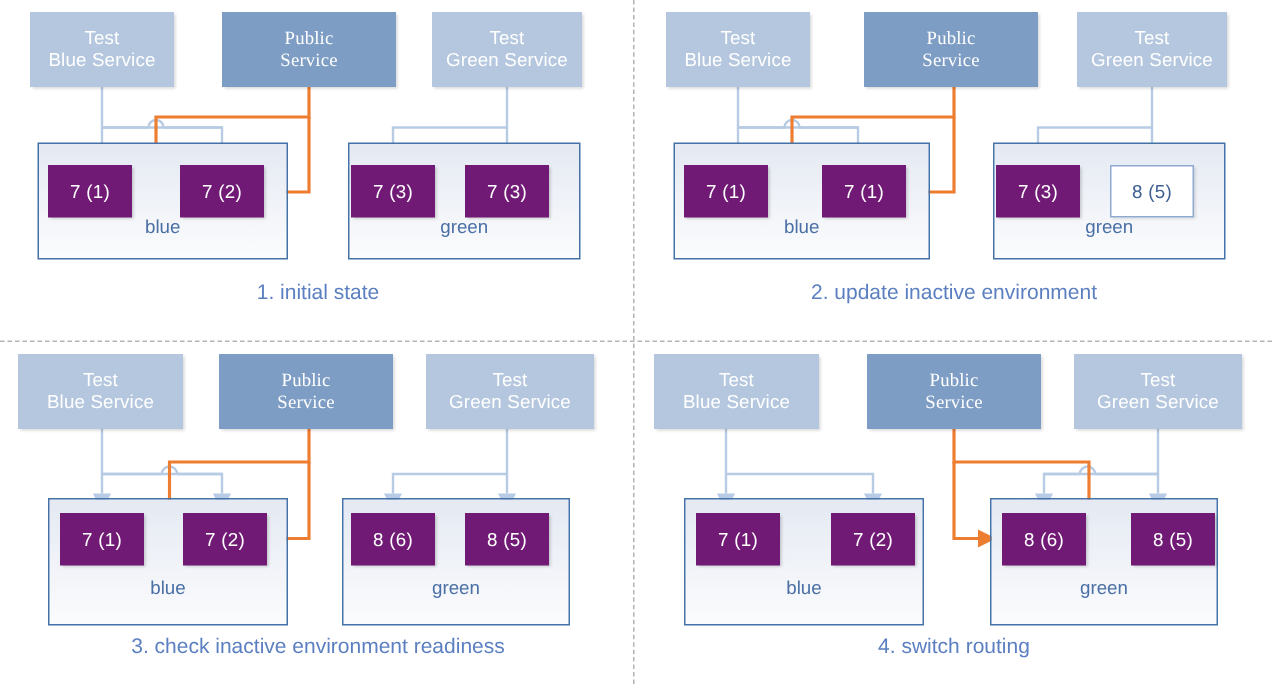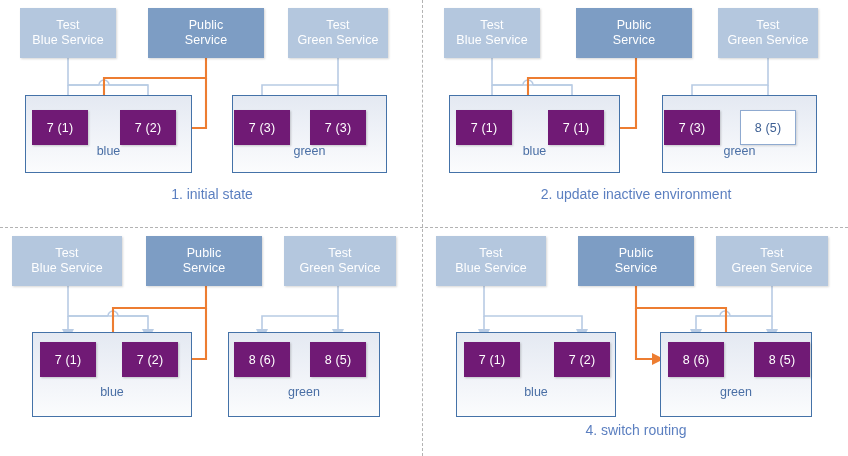--- a/index.html
+++ b/index.html
@@ -57,20 +57,21 @@
     line-height: 15px;
     letter-spacing: 0.1px;
     box-sizing: border-box;
     box-shadow: 1px 1px 2px rgba(0,0,0,0.16);
   }
   .svc.test {
     background: #b4c7de;
   }
   .svc.public {
     background: #7architecture;
+    font-family: Liberation Serif, serif;
   }
   .svc.public {
     background: #7d9dc4;
   }
 
   
   .env {
     position: absolute;
     box-sizing: border-box;
     border: 1.1px solid #4472a8;
@@ -271,20 +272,21 @@
     </div>
     <div class="inst filled" style="left:40px; top:114px; width:56px; height:35px;">7 (1)</div>
     <div class="inst filled" style="left:122px; top:114px; width:56px; height:35px;">7 (2)</div>
 
     <div class="env" style="left:228px; top:104px; width:152px; height:85px;">
       <div class="env-label" style="top:52px;">green</div>
     </div>
     <div class="inst filled" style="left:234px; top:114px; width:56px; height:35px;">8 (6)</div>
     <div class="inst filled" style="left:310px; top:114px; width:56px; height:35px;">8 (5)</div>
 
+    <div class="caption" style="left:0; top:194px; width:424px;">3. check inactive environment readiness</div>
   </div>
 
   <div class="panel" style="left:424px; top:228px;">
     <svg class="wires" viewBox="0 0 424 228">
 
       <path class="wire-blue" d="M 60 58 L 60 88 L 158 88 L 158 101"></path>
       <path class="wire-blue" d="M 60 88 L 60 101"></path>
       <polygon class="head-blue" points="54,101 66,101 60,113"></polygon>
       <polygon class="head-blue" points="152,101 164,101 158,113"></polygon>
 

